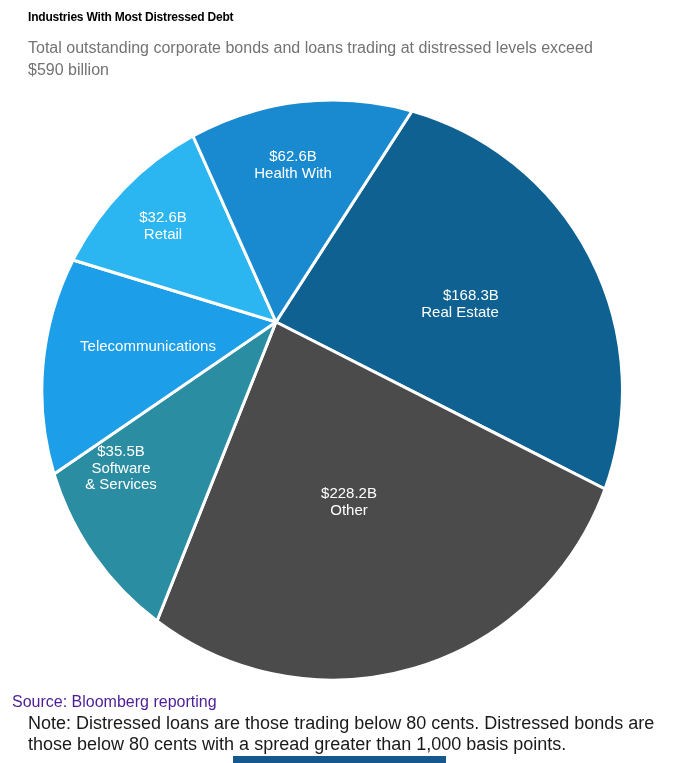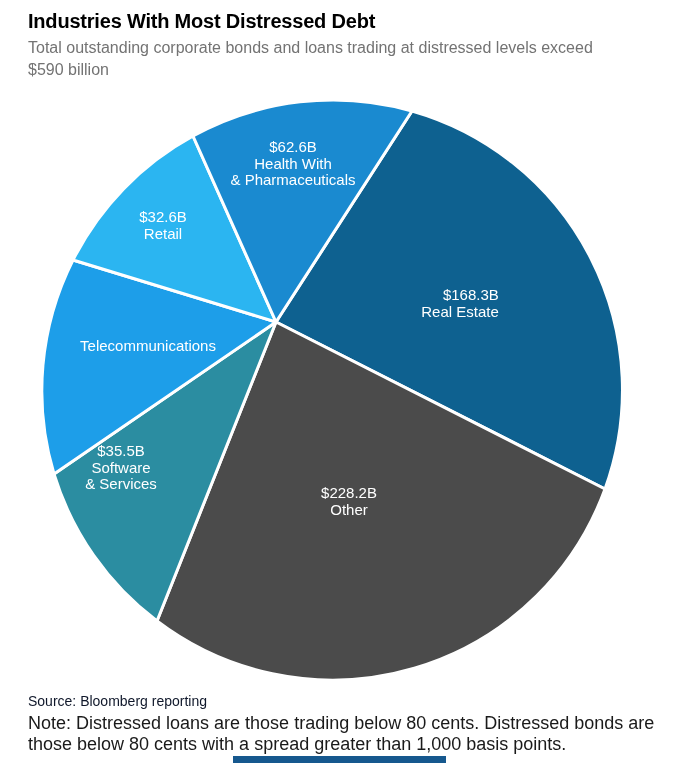--- a/index.html
+++ b/index.html
@@ -4,37 +4,37 @@
 <style>
   html, body { margin: 0; padding: 0; }
   body {
     width: 678px; height: 763px; position: relative;
     background: #ffffff;
     font-family: "Liberation Sans", sans-serif;
     overflow: hidden;
   }
   .title {
     position: absolute; left: 28px; top: 10px;
-    font-size: 20px; font-weight: 700; color: #000;
+    font-size: 12px; font-weight: 700; color: #000;
     letter-spacing: -0.2px;
   }
   .subtitle {
     position: absolute; left: 28px; top: 37px;
     font-size: 16px; color: #737373; width: 600px; line-height: 22px;
   }
   #pie-svg { position: absolute; left: 0; top: 0; }
   #chart-labels { position: absolute; left: 0; top: 0; width: 678px; height: 700px; pointer-events: none; }
   .slice-label {
     position: absolute; transform: translate(-50%, -50%);
     text-align: center; color: #ffffff; font-weight: 400;
     font-size: 15px; line-height: 16.5px; white-space: nowrap;
   }
   .source {
-    position: absolute; left: 28px; top: 693px;
-    font-size: 14px; color: #0f172a;
+    position: absolute; left: 12px; top: 693px;
+    font-size: 16px; color: #4c1d95;
   }
   .note {
     position: absolute; left: 28px; top: 713px;
     font-size: 18px; color: #1a1a1a; width: 648px; line-height: 21px;
   }
   .bottom-bar {
     position: absolute; left: 233px; top: 756px;
     width: 213px; height: 7px; background: #16588e;
   }
 </style>
@@ -69,19 +69,18 @@
     <div class="slice-label" style="left: 148px; top: 346px;">
       <div>Telecommunications</div>
     </div>
     <div class="slice-label" style="left: 163px; top: 225px;">
       <div>$32.6B</div>
       <div>Retail</div>
     </div>
     <div class="slice-label" style="left: 293px; top: 164px;">
       <div>$62.6B</div>
       <div>Health With</div>
-      <div>&amp; Pharmaceuticals</div>
     </div>
   </div>
 
 <div class="source">Source: Bloomberg reporting</div>
 <div class="note">Note: Distressed loans are those trading below 80 cents. Distressed bonds are those below 80 cents with a spread greater than 1,000 basis points.</div>
 <div class="bottom-bar"></div>
 
 </body></html>

